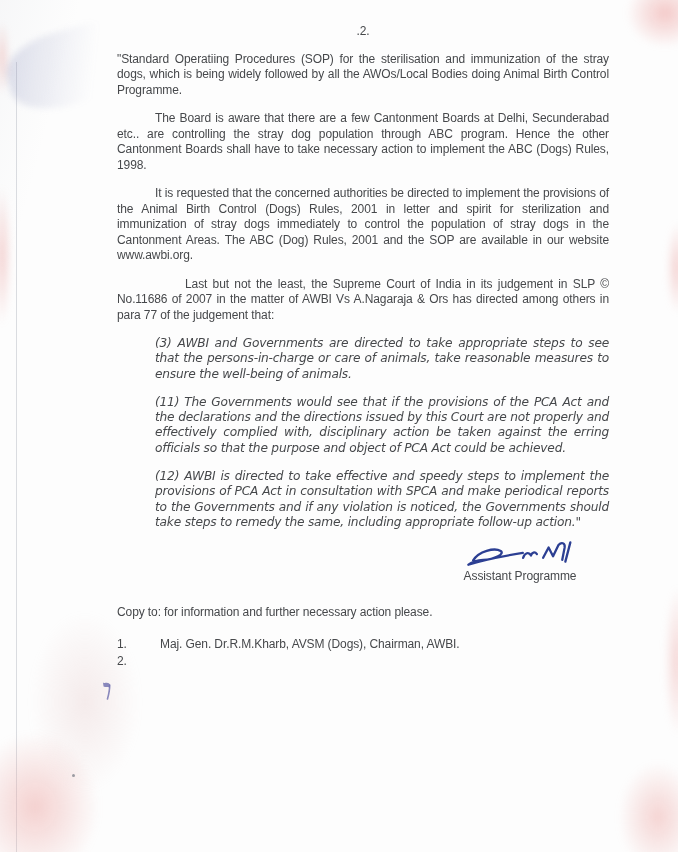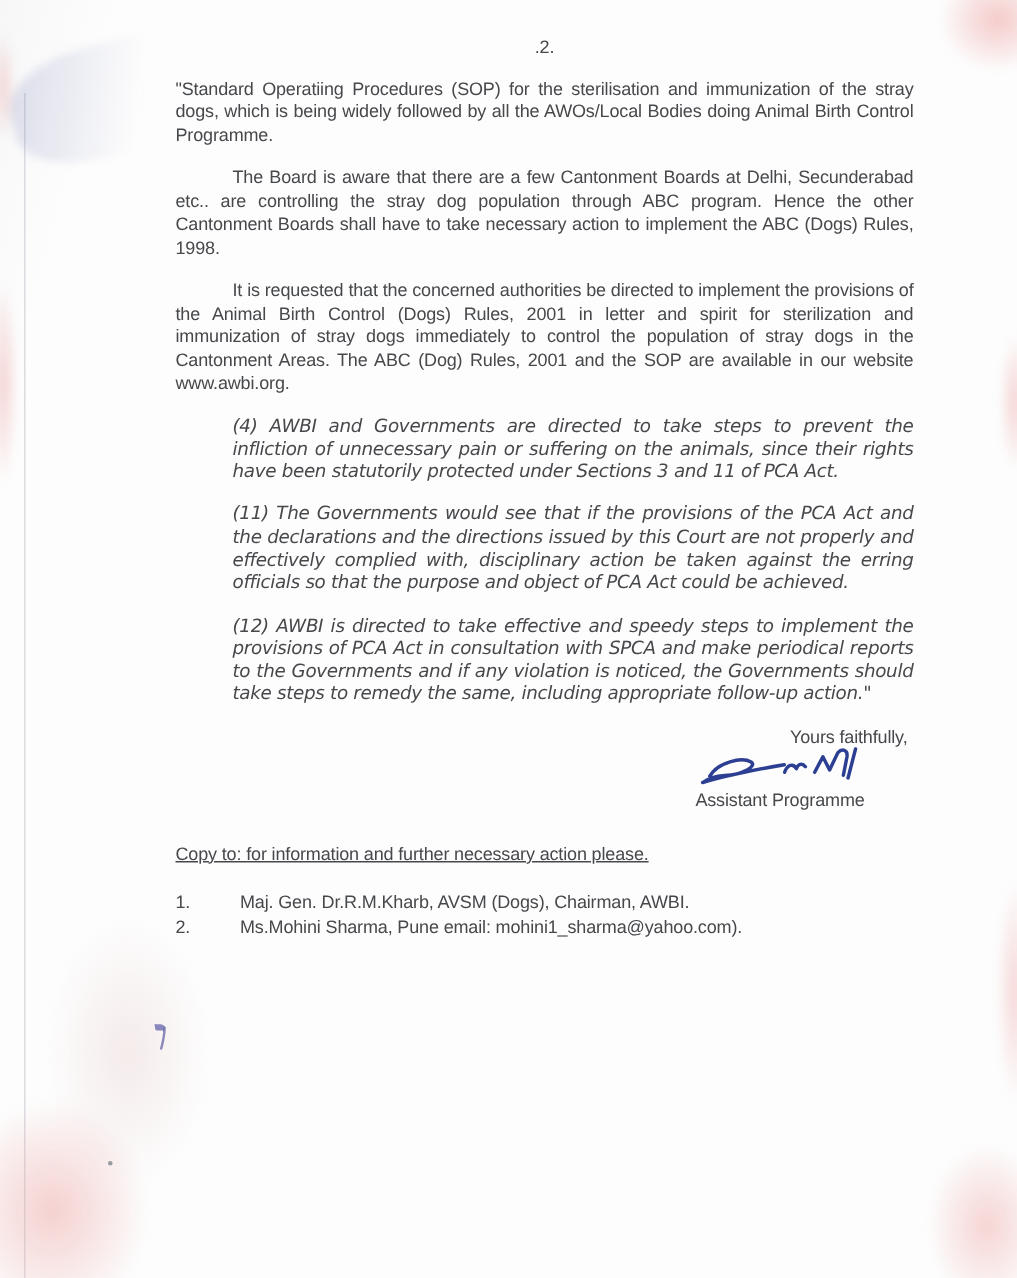--- a/index.html
+++ b/index.html
@@ -52,21 +52,21 @@
     font-family:"DejaVu Sans", sans-serif;
     font-style:italic; font-size:12.2px; line-height:15.3px; letter-spacing:-0.2px;
     text-align:justify;
   }
   .weblink { }
   .request-line { margin:0 0 11px 0; }
   .sign-block { width:178px; margin-left:auto; text-align:center; }
   .sign-block .valediction { text-align:right; padding-right:4px; }
   .signature-wrap { height:26px; margin:1px 0 0 0; }
   .copy-section { margin-top:20px; }
-  .copy-header { margin:0 0 17px 0;text-decoration:underline; }
+  .copy-header { margin:0 0 17px 0; }
   .copy-item { display:flex; margin:0 0 1px 0; }
   .copy-item .num { width:43px; flex:0 0 43px; }
 </style>
 </head>
 <body>
 
 <div class="page">
 
   <div class="paper-edge"></div>
   <div class="smudge-topleft"></div>
@@ -91,28 +91,28 @@
 
     <p class="body-par">"Standard Operatiing Procedures (SOP) for the sterilisation and immunization of the stray dogs, which is being widely followed by all the AWOs/Local Bodies doing Animal Birth Control Programme.</p>
 
 
     <p class="body-par indent">The Board is aware that there are a few Cantonment Boards at Delhi, Secunderabad etc.. are controlling the stray dog population through ABC program. Hence the other Cantonment Boards shall have to take necessary action to implement the ABC (Dogs) Rules, 1998.</p>
 
     <p class="body-par indent">
       <span>It is requested that the concerned authorities be directed to implement the provisions of the Animal Birth Control (Dogs) Rules, 2001 in letter and spirit for sterilization and immunization of stray dogs immediately to control the population of stray dogs in the Cantonment Areas. The ABC (Dog) Rules, 2001 and the SOP are available in our website </span><span class="weblink">www.awbi.org</span><span>.</span>
     </p>
 
+    <p class="body-par indent-lg">Last but not the least, the Supreme Court of India in its judgement in SLP © No.11686 of 2007 in the matter of AWBI Vs A.Nagaraja &amp; Ors has directed among others in para 77 of the judgement that:</p>
 
-    <p class="quote">(4) AWBI and Governments are directed to take steps to prevent the infliction of unnecessary pain or suffering on the animals, since their rights have been statutorily protected under Sections 3 and 11 of PCA Act.</p>
+    <p class="quote">(3) AWBI and Governments are directed to take appropriate steps to see that the persons-in-charge or care of animals, take reasonable measures to ensure the well-being of animals.</p>
     <p class="quote">(11) The Governments would see that if the provisions of the PCA Act and the declarations and the directions issued by this Court are not properly and effectively complied with, disciplinary action be taken against the erring officials so that the purpose and object of PCA Act could be achieved.</p>
     <p class="quote">(12) AWBI is directed to take effective and speedy steps to implement the provisions of PCA Act in consultation with SPCA and make periodical reports to the Governments and if any violation is noticed, the Governments should take steps to remedy the same, including appropriate follow-up action."</p>
 
 
     <div class="sign-block">
-      <div class="valediction">Yours faithfully,</div>
       <div class="signature-wrap">
         <svg width="110" height="26" viewBox="0 0 110 26" style="transform:rotate(-3deg)">
           <g stroke="#2c3f93" stroke-width="2.3" fill="none" stroke-linecap="round" stroke-linejoin="round">
             <path d="M8,15 C14,6 30,3 36,7 C40,10 30,15 18,15 C10,15 6,17 3,19 C14,16 40,12 58,10"></path>
             <path d="M58,15 C60,10 64,9 66,13 C67,10 70,9 72,12"></path>
             <path d="M78,16 L84,6 L88,15 L94,4 C97,1 101,2 100,7 L97,19"></path>
             <path d="M106,2 L100,21"></path>
           </g>
         </svg>
       </div>
@@ -120,18 +120,17 @@
     </div>
 
     <div class="copy-section">
       <p class="copy-header">Copy to: for information and further necessary action please.</p>
       <div class="copy-item">
         <span class="num">1.</span>
         <span>Maj. Gen. Dr.R.M.Kharb, AVSM (Dogs), Chairman, AWBI.</span>
       </div>
       <div class="copy-item">
         <span class="num">2.</span>
-        <span>Ms.Mohini Sharma, Pune email: mohini1_sharma@yahoo.com).</span>
       </div>
     </div>
   </div>
 
 </div>
 
 </body></html>

